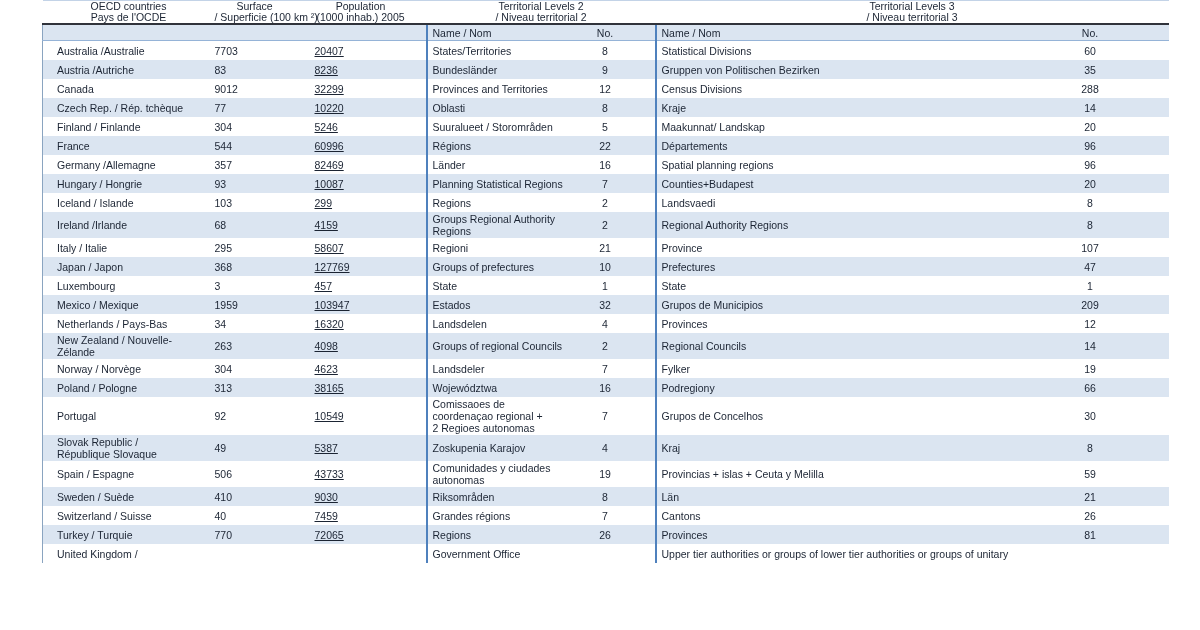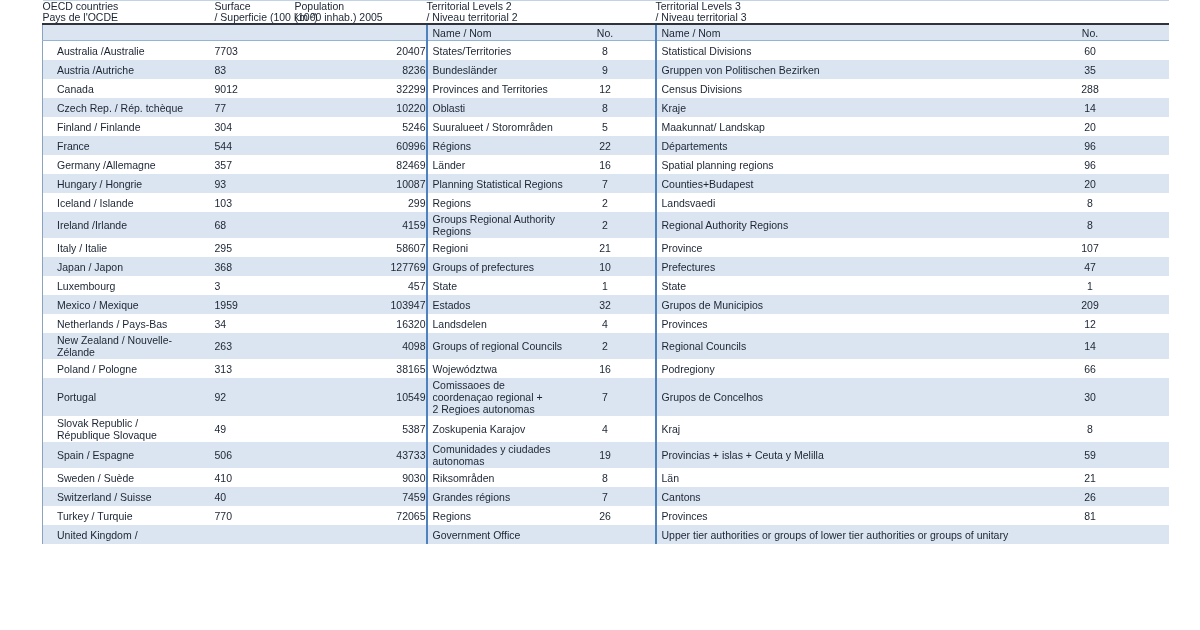--- a/index.html
+++ b/index.html
@@ -29,21 +29,21 @@
   td, th {
     font-size: 10.5px;
     font-weight: 400;
     color: #1b2433;
     vertical-align: middle;
     overflow: visible;
     white-space: pre;
   }
   
   tr.main-header th {
-    text-align: left;
+    text-align: center;
     line-height: 11px;
     padding: 0;
     border-bottom: 2px solid #30333b;
     background: #ffffff;
   }
   
   tr.sub-header td {
     background: #dbe5f1;
     border-bottom: 1px solid #95b3d7;
     line-height: 12px;
@@ -54,21 +54,21 @@
     line-height: 12px;
     padding: 3.5px 0;
   }
   tbody.data tr:nth-child(odd)  { background: #ffffff; }
   tbody.data tr:nth-child(even) { background: #dbe5f1; }
   tbody.data tr.tight td { padding-top: 1px; padding-bottom: 1px; }
 
   
   .col-country   { text-align: left;   padding-left: 14px !important; }
   .col-surface   { }
-  .col-pop       { text-align: right; padding-left: 20px !important; }
+  .col-pop       { text-align: left; padding-left: 20px !important; text-decoration: underline; }
   .col-tl2name   { text-align: left;   padding-left: 5px  !important; }
   .col-tl2no     { text-align: center; padding-right: 14px !important; }
   .col-tl3name   { text-align: left;   padding-left: 5px  !important; }
   .col-tl3no     { text-align: center; padding-right: 28px !important; }
 
   
   .div-right  { border-right: 2px solid #4f81bd; }
   .edge-left  { border-left: 1px solid #8aa4c0; }
 </style>
 </head>
@@ -247,20 +247,29 @@
       <td class="col-country edge-left">New Zealand / Nouvelle-
 Zélande</td>
       <td class="col-surface">263</td>
       <td class="col-pop div-right">4098</td>
       <td class="col-tl2name">Groups of regional Councils</td>
       <td class="col-tl2no div-right">2</td>
       <td class="col-tl3name">Regional Councils</td>
       <td class="col-tl3no">14</td>
     </tr>
         <tr>
+      <td class="col-country edge-left">Norway / Norvège</td>
+      <td class="col-surface">304</td>
+      <td class="col-pop div-right">4623</td>
+      <td class="col-tl2name">Landsdeler</td>
+      <td class="col-tl2no div-right">7</td>
+      <td class="col-tl3name">Fylker</td>
+      <td class="col-tl3no">19</td>
+    </tr>
+        <tr>
       <td class="col-country edge-left">Poland / Pologne</td>
       <td class="col-surface">313</td>
       <td class="col-pop div-right">38165</td>
       <td class="col-tl2name">Województwa</td>
       <td class="col-tl2no div-right">16</td>
       <td class="col-tl3name">Podregiony</td>
       <td class="col-tl3no">66</td>
     </tr>
         <tr class="tight">
       <td class="col-country edge-left">Portugal</td>

